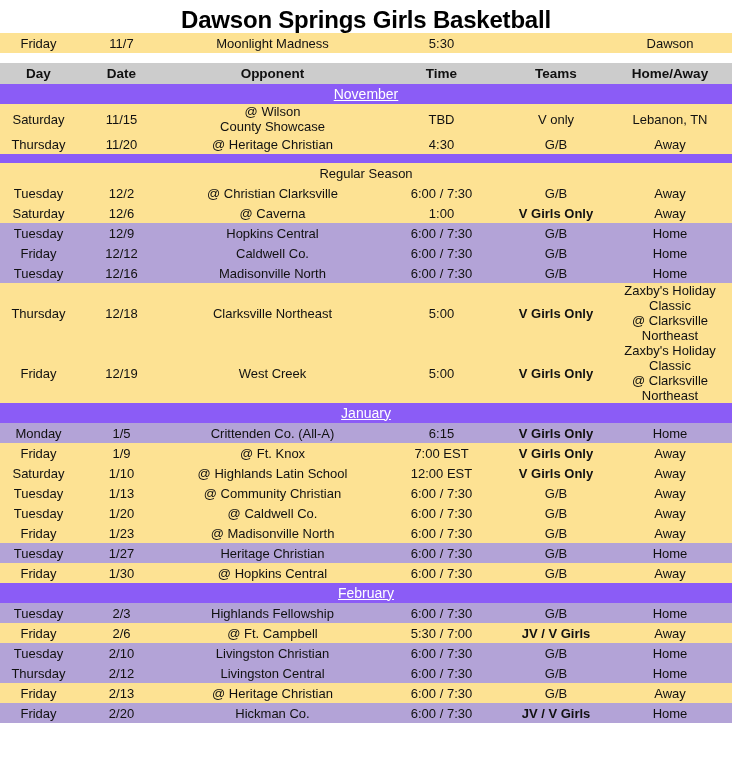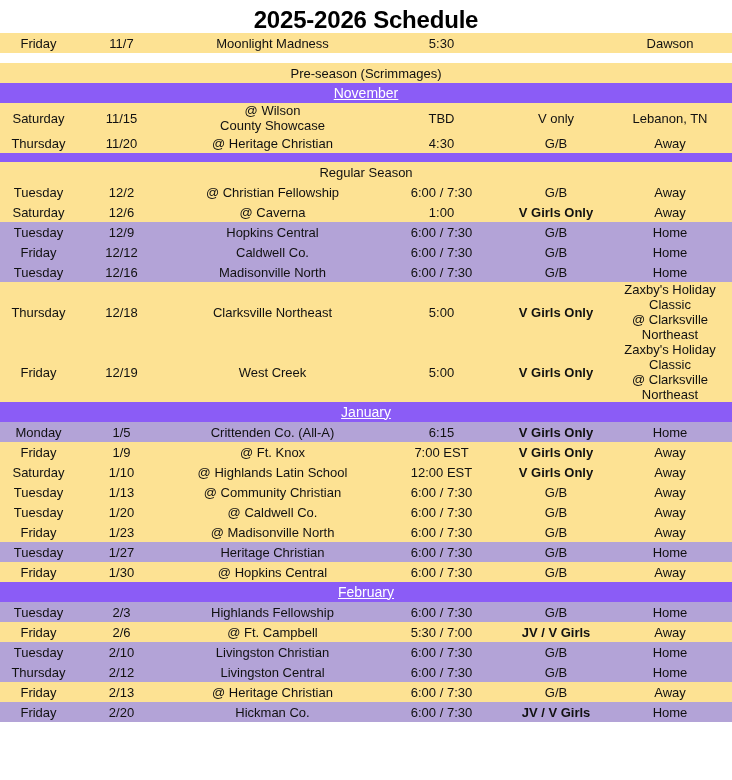--- a/index.html
+++ b/index.html
@@ -86,21 +86,21 @@
     line-height: 11px;
   }
 
   .tm-v    { font-weight: bold; font-style: normal; }
   .tm-it   { font-weight: bold; }
 </style>
 </head>
 <body>
 
 <div class="title-block">
-  <div class="title-line">2025-2026 Schedule</div>
+  <div class="title-line">Dawson Springs Girls Basketball</div>
 </div>
 
 <table class="sched">
   <colgroup>
     <col class="c-day">
       <col class="c-date">
       <col class="c-opp">
     <col class="c-time">
       <col class="c-teams">
       <col class="c-ha">
@@ -113,24 +113,29 @@
       <td>Moonlight Madness</td>
       <td>5:30</td>
       <td></td>
       <td>Dawson</td>
     </tr>
 
     <tr class="white gap">
       <td colspan="6"></td>
     </tr>
 
-
-    <tr class="yellow section">
-      <td colspan="6">Pre-season (Scrimmages)</td>
-    </tr>
+    <tr class="gray hdr">
+      <td>Day</td>
+      <td>Date</td>
+      <td>Opponent</td>
+      <td>Time</td>
+      <td>Teams</td>
+      <td>Home/Away</td>
+    </tr>
+
 
     <tr class="black month">
       <td colspan="6">November</td>
     </tr>
 
     </tbody>
     <tbody id="rows-november">
       <tr class="yellow">
         <td>Saturday</td>
         <td>11/15</td>
@@ -156,21 +161,21 @@
 
     <tr class="yellow section">
       <td colspan="6">Regular Season</td>
     </tr>
 
     </tbody>
     <tbody id="rows-december">
       <tr class="yellow">
         <td>Tuesday</td>
         <td>12/2</td>
-        <td>@ Christian Fellowship</td>
+        <td>@ Christian Clarksville</td>
         <td>6:00 / 7:30</td>
         <td>G/B</td>
         <td>Away</td>
       </tr>
       <tr class="yellow">
         <td>Saturday</td>
         <td>12/6</td>
         <td>@ Caverna</td>
         <td>1:00</td>
         <td><span class="tm-v">V</span> <span class="tm-it">Girls Only</span></td>

